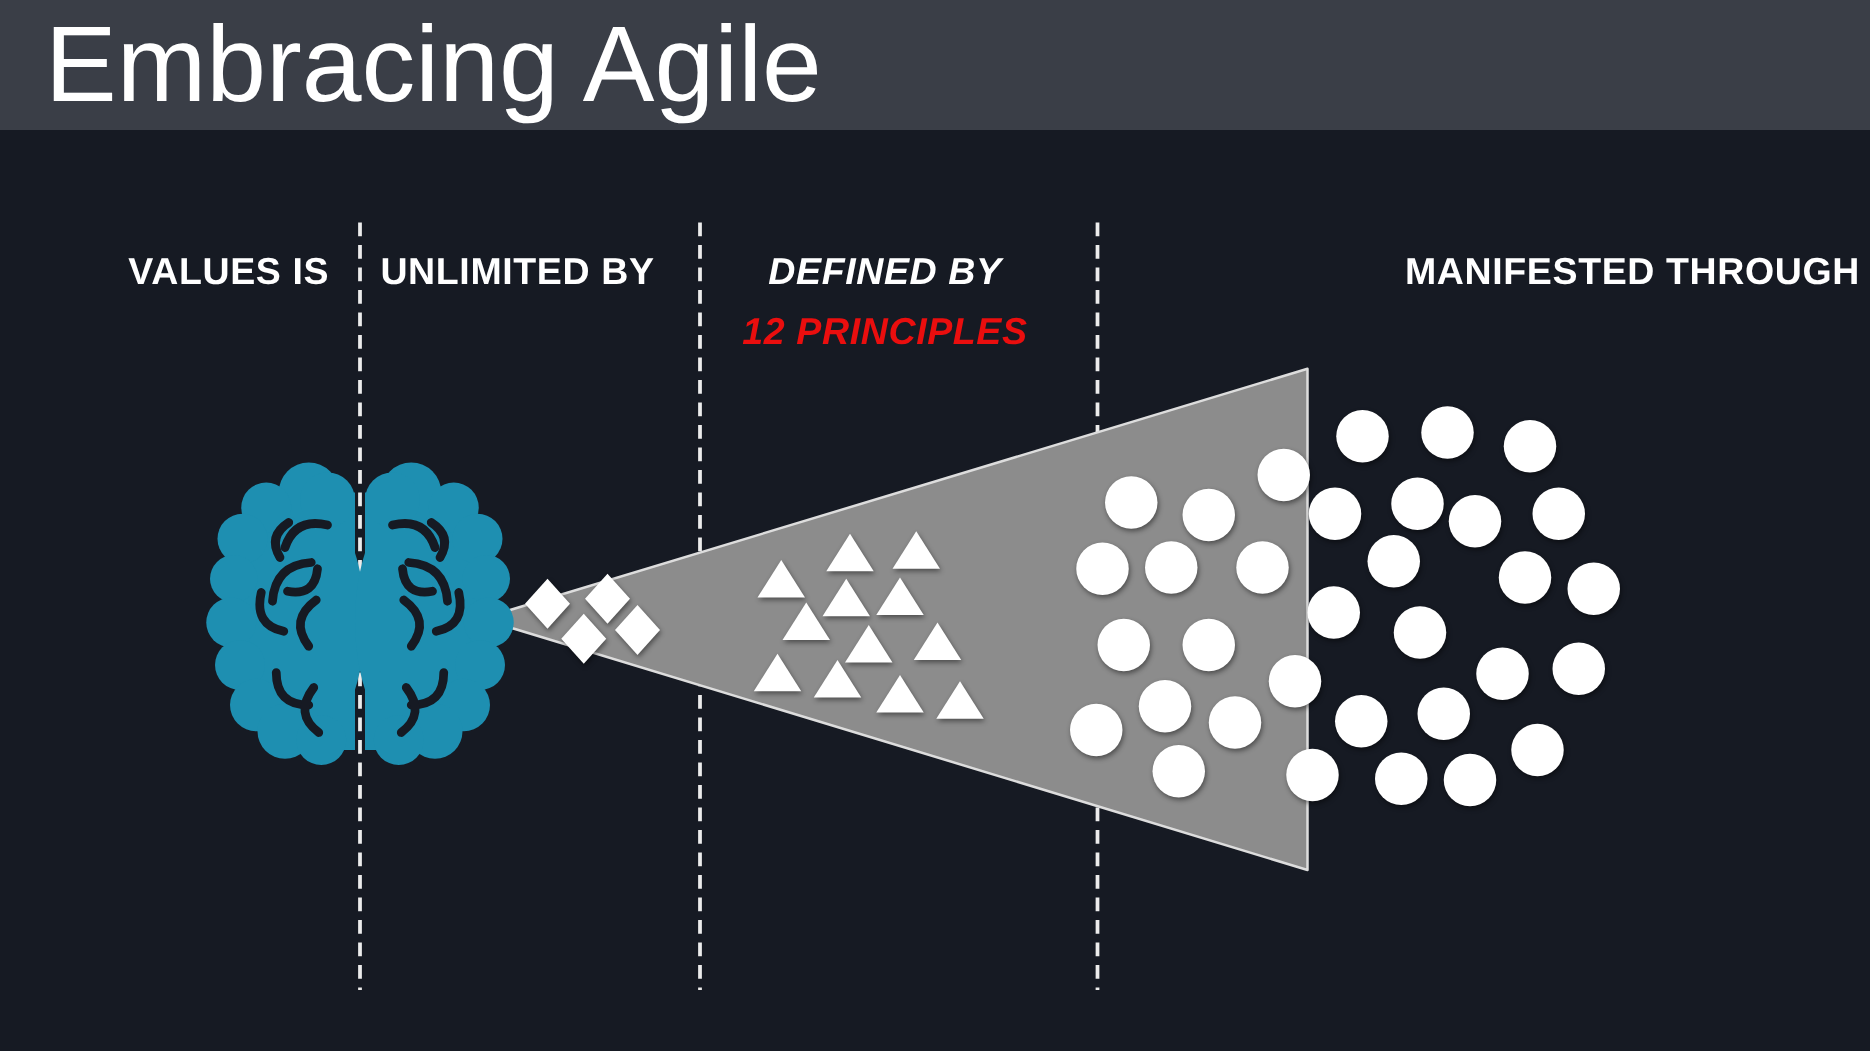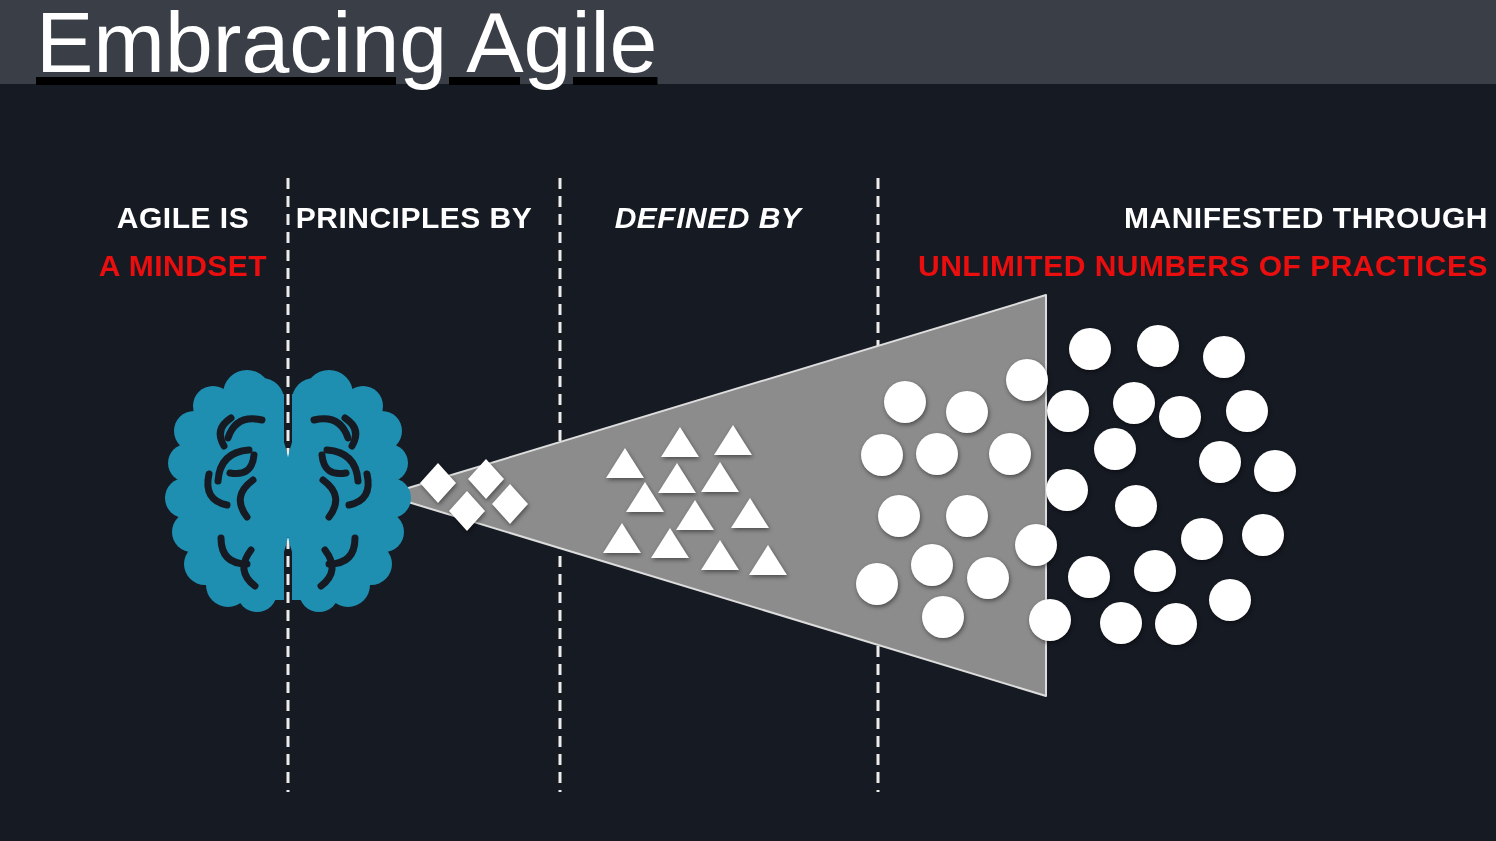--- a/index.html
+++ b/index.html
@@ -7,22 +7,22 @@
     --value-text:#ea0e0e; --cone-fill:#8c8c8c; --cone-edge:#dddddd;
     --brain-fill:#1e8fb1; --shape-fill:#ffffff; --divider:#ececec;
   }
   html,body{margin:0;padding:0;background:#000;}
   .slide{
     position:relative; width:1496px; height:841px; overflow:hidden;
     background:var(--background);
     font-family:"Liberation Sans","DejaVu Sans",sans-serif;
   }
   .slide-header{
-    position:absolute; left:0; top:0; width:1496px; height:84px;
-    background:var(--header-bar); display:flex; align-items:center;text-decoration:underline;
+    position:absolute; left:0; top:0; width:1496px; height:104px;
+    background:var(--header-bar); display:flex; align-items:center;
   }
   .slide-title{
     margin:0 0 0 36px; color:var(--heading-text);
     font-size:86px; font-weight:400; line-height:1; letter-spacing:0;
   }
   .diagram-area{position:absolute; left:0; top:118px; width:1496px; height:723px;}
   #diagram{position:absolute; left:0; top:0;}
   .col-label{position:absolute; top:82px;}
   .col-label .heading{
     display:block; color:var(--heading-text); font-weight:700; font-size:30px;
@@ -136,28 +136,27 @@
           <circle cx="1263" cy="417" r="21" fill="var(--shape-fill)"></circle>
           <circle cx="1089" cy="459" r="21" fill="var(--shape-fill)"></circle>
           <circle cx="1155" cy="453" r="21" fill="var(--shape-fill)"></circle>
           <circle cx="1230" cy="482" r="21" fill="var(--shape-fill)"></circle>
           <circle cx="1121" cy="505" r="21" fill="var(--shape-fill)"></circle>
           <circle cx="1176" cy="506" r="21" fill="var(--shape-fill)"></circle>
         </g>
     </svg>
 
     <div id="col-1" class="col-label col-center">
-      <span class="heading">AGILE IS</span>
-      <span class="value">A MINDSET</span>
+      <span class="heading">VALUES IS</span>
     </div>
     <div id="col-2" class="col-label col-center">
-      <span class="heading">PRINCIPLES BY</span>
+      <span class="heading">UNLIMITED BY</span>
     </div>
     <div id="col-3" class="col-label col-center">
       <span class="heading">DEFINED BY</span>
+      <span class="value">12 PRINCIPLES</span>
     </div>
     <div id="col-4" class="col-label">
       <span class="heading">MANIFESTED THROUGH</span>
-      <span class="value">UNLIMITED NUMBERS OF PRACTICES</span>
     </div>
 
   </main>
 </div>
 
 </body></html>

